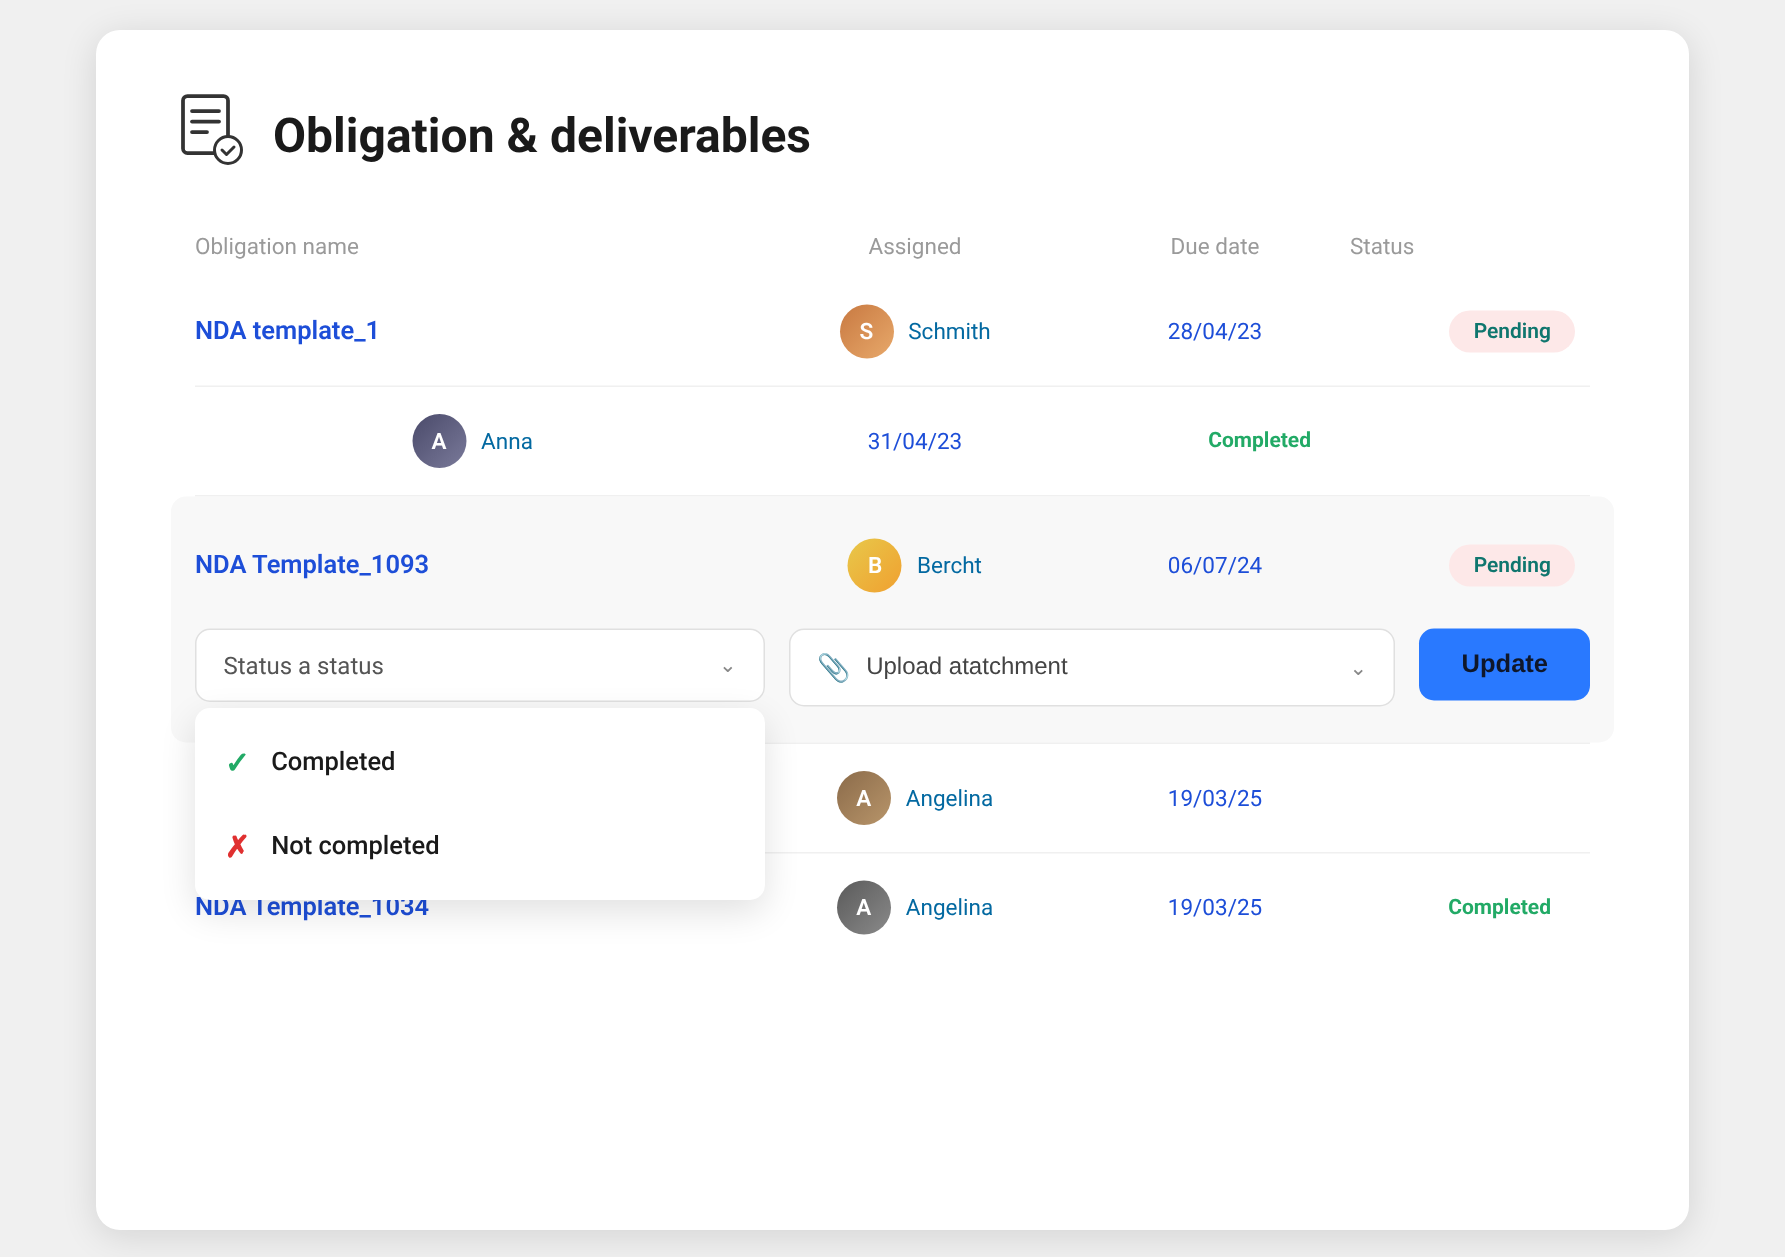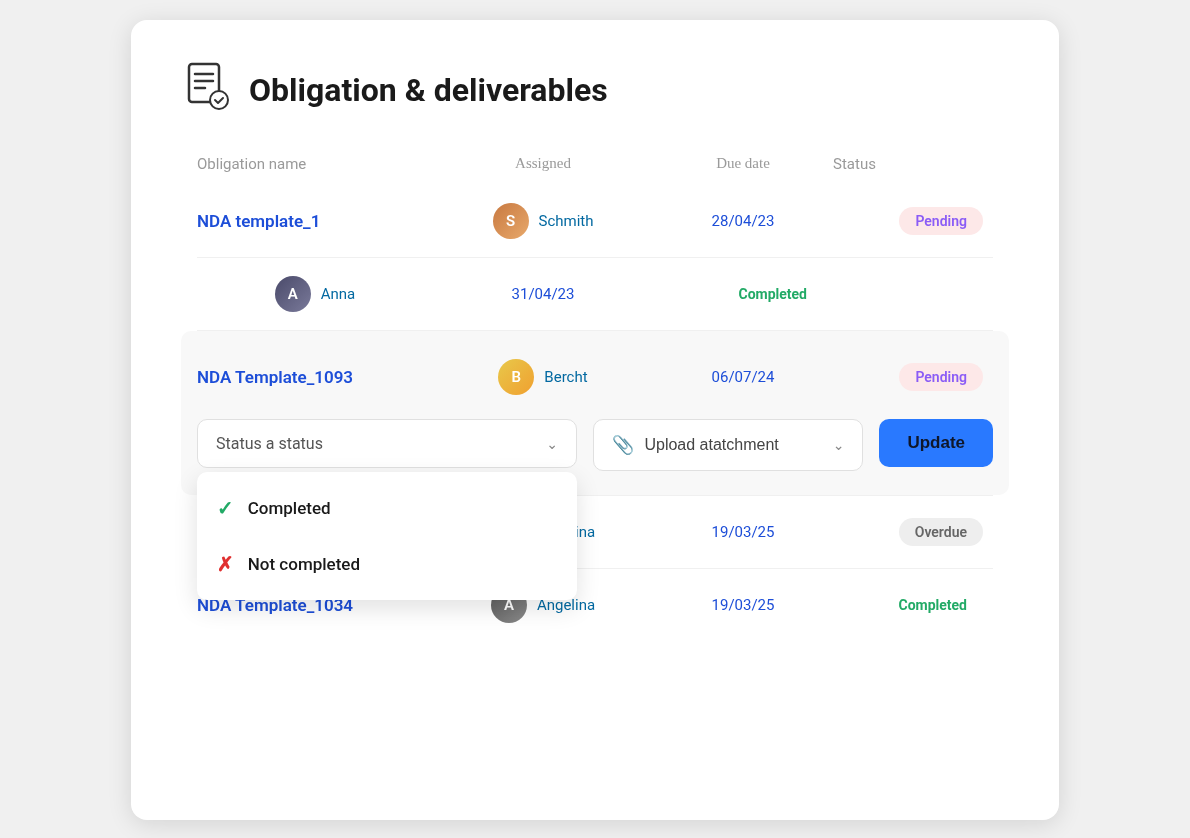--- a/index.html
+++ b/index.html
@@ -11,21 +11,21 @@
       justify-content: center;
       align-items: center;
       min-height: 100vh;
       padding: 20px;
     }
 
     .card {
       background: #ffffff;
       border-radius: 16px;
       box-shadow: 0 4px 24px rgba(0,0,0,0.12);
-      width: 928px;
+      width: 1062px;
       min-height: 800px;
       padding: 40px 50px;
       position: relative;
     }
 
     .page-header {
       display: flex;
       align-items: center;
       gap: 16px;
       margin-bottom: 36px;
@@ -50,21 +50,21 @@
       border-bottom: none;
       margin-top: 16px;
     }
 
     .table-header-cell {
       font-size: 15px;
       color: #9a9a9a;
       font-weight: 400;
     }
 
-    .table-header-cell.center { text-align: center; font-family: Liberation Serif, serif; }
+    .table-header-cell.center { text-align: center; }
     .table-header-cell.right { text-align: left; padding-right: 20px; }
 
     .table-body {
       display: flex;
       flex-direction: column;
       gap: 0;
     }
 
     .table-row {
       display: grid;
@@ -130,21 +130,21 @@
     .status-badge {
       padding: 6px 16px;
       border-radius: 20px;
       font-size: 14px;
       font-weight: 600;
       white-space: nowrap;
     }
 
     .status-pending {
       background: #fde8e8;
-      color: #8b5cf6;
+      color: #0f766e;
     }
 
     .status-completed {
       background: #ffffff;
       color: #22aa66;
       border: none;
       font-weight: 700;
     }
 
     .status-overdue {
@@ -366,23 +366,20 @@
 
     <div class="divider"></div>
 
     <div class="table-row">
       <div class="obligation-name">N</div>
       <div class="assigned-cell">
         <div class="avatar avatar-angelina">A</div>
         <span class="assigned-name">Angelina</span>
       </div>
       <div class="due-date">19/03/25</div>
-      <div class="status-cell">
-        <span class="status-badge status-overdue">Overdue</span>
-      </div>
     </div>
 
     <div class="divider"></div>
 
     <div class="table-row">
       <div class="obligation-name">NDA Template_1034</div>
       <div class="assigned-cell">
         <div class="avatar avatar-angelina2">A</div>
         <span class="assigned-name">Angelina</span>
       </div>

